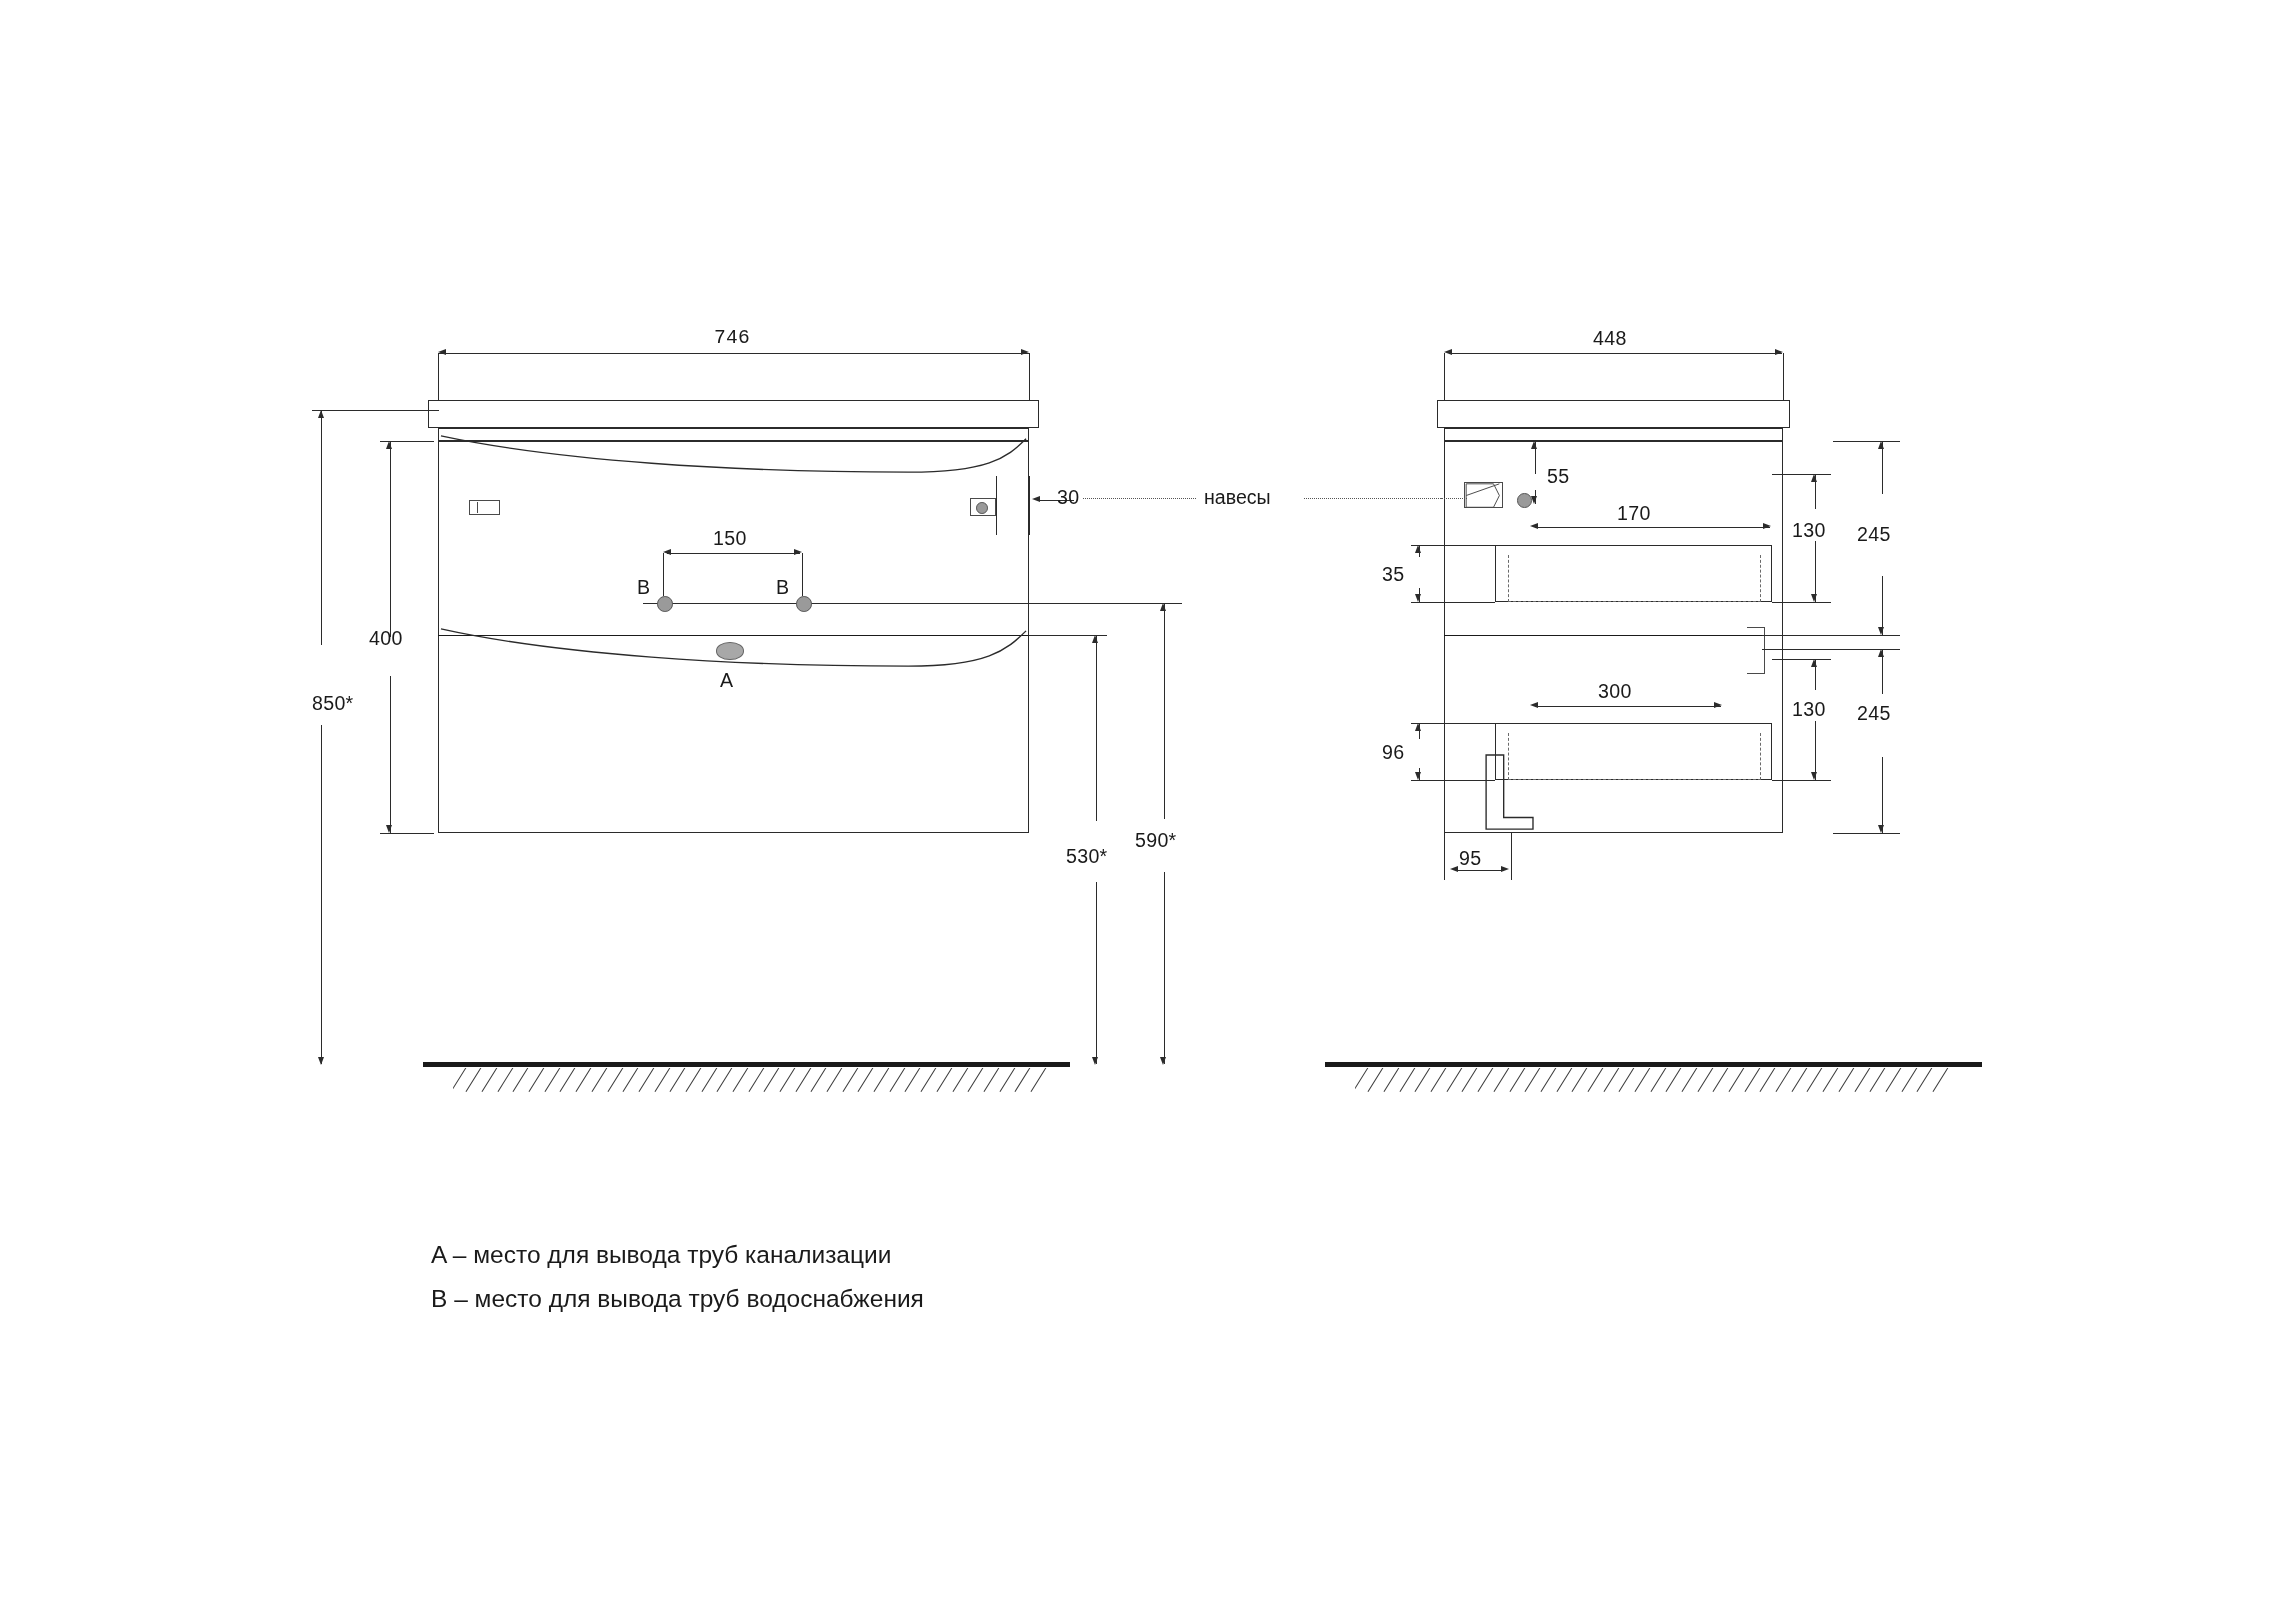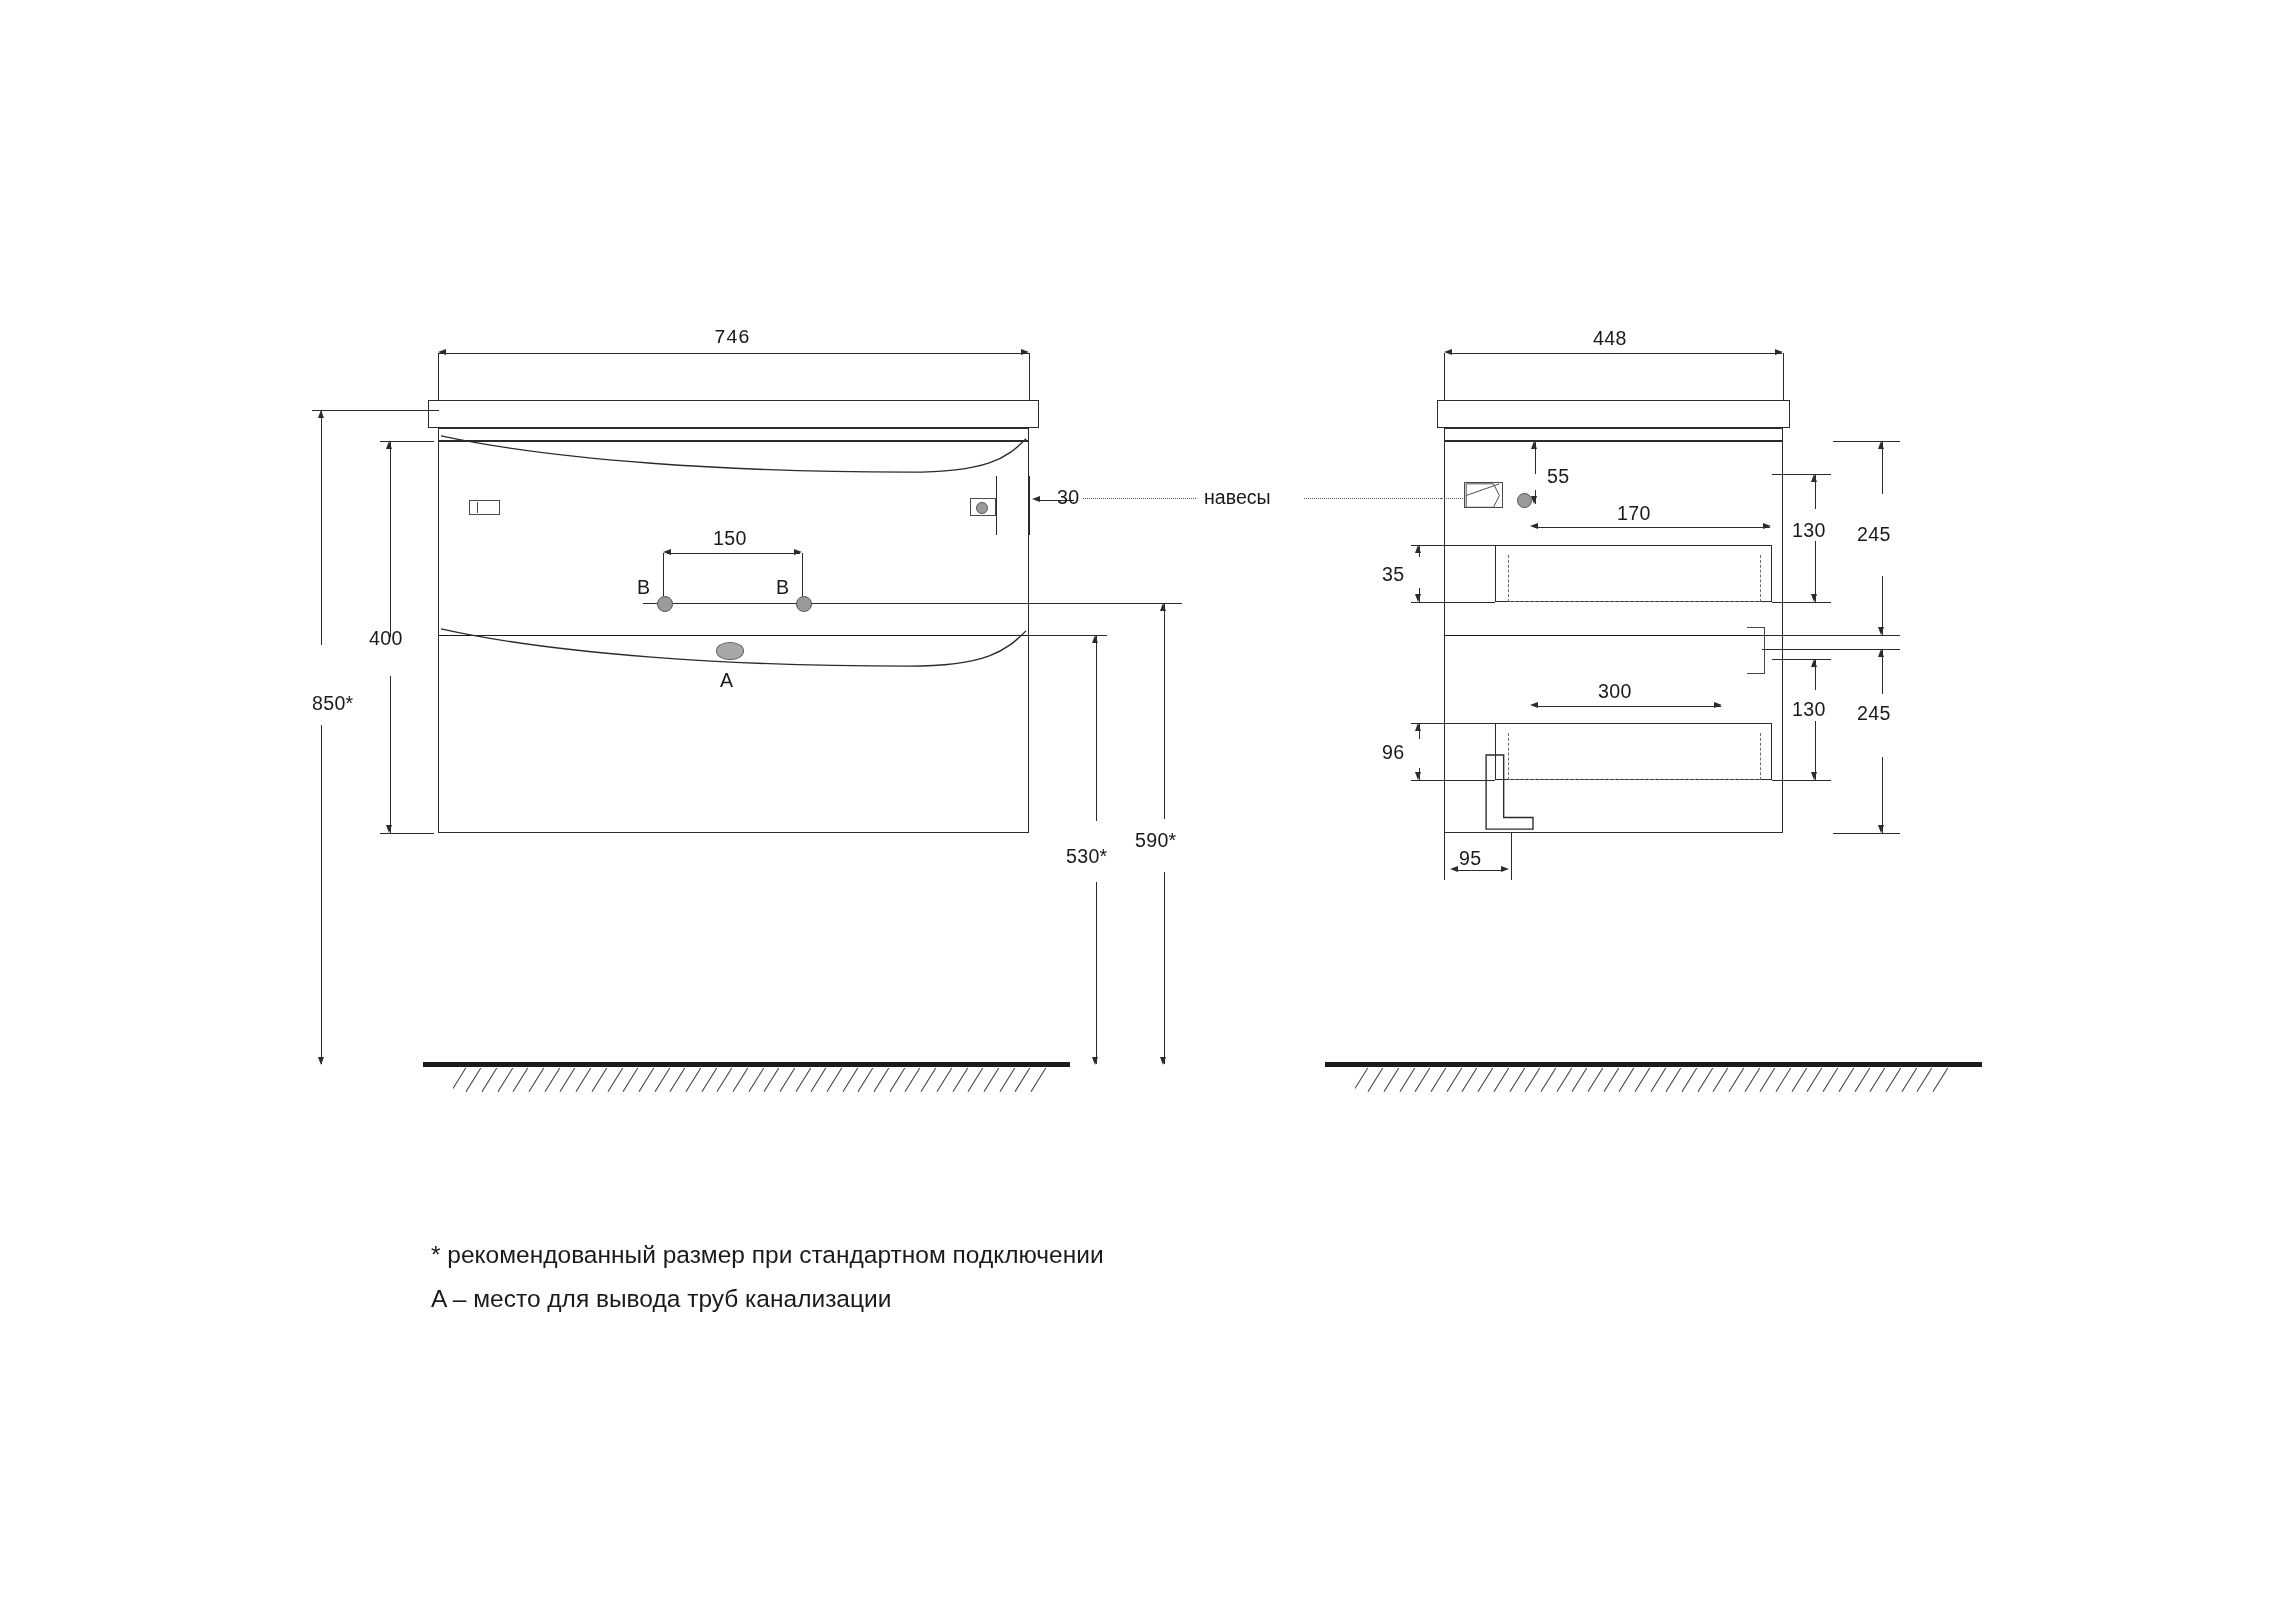--- a/index.html
+++ b/index.html
@@ -319,18 +319,18 @@
     <i style="left:502px"></i>
       <i style="left:518px"></i>
       <i style="left:533px"></i>
       <i style="left:549px"></i>
     <i style="left:565px"></i>
       <i style="left:580px"></i>
       <i style="left:596px"></i>
   </div>
 
   <div class="notes" style="left:431px; top:1233px; width:1078px;">
-    <div>* рекомендованный размер при стандартном подключении</div>
     <div>A – место для вывода труб канализации</div>
+    <div>B – место для вывода труб водоснабжения</div>
   </div>
 
 </div>
 
 
 </body></html>

